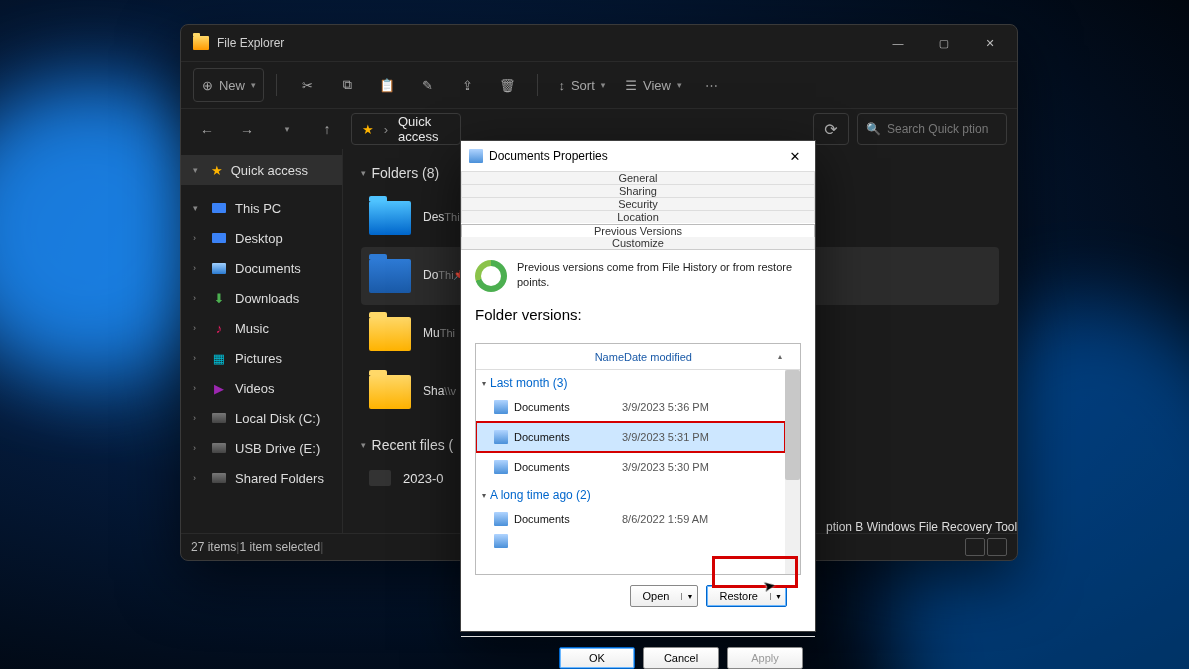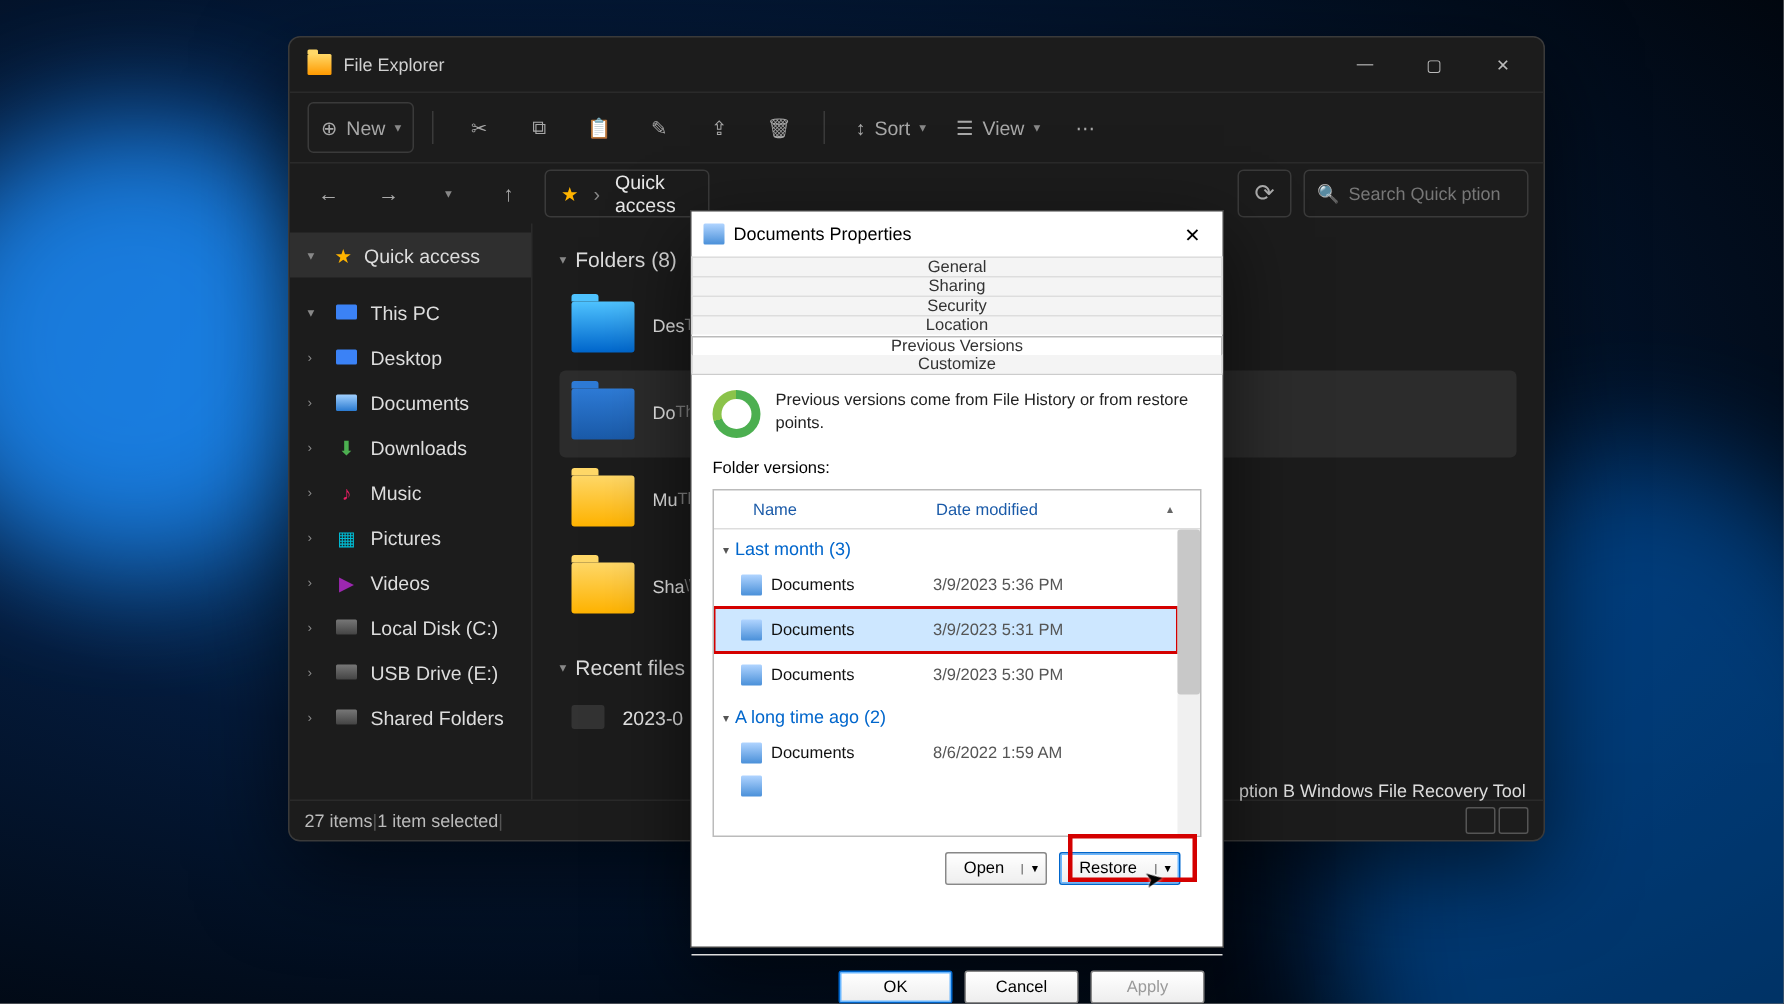--- a/index.html
+++ b/index.html
@@ -2,21 +2,21 @@
 <html><head>
 <meta charset="utf-8">
 <style>
 * { margin: 0; padding: 0; box-sizing: border-box; font-family: "Segoe UI", Tahoma, sans-serif; }
 body { width: 1189px; height: 669px; overflow: hidden; background: radial-gradient(ellipse at 30% 40%, #0a4a8a 0%, #041a3a 40%, #000 100%); position: relative; }
 .bloom { position: absolute; border-radius: 50%; filter: blur(40px); opacity: 0.8; }
 .bloom1 { width: 300px; height: 300px; background: #1e90ff; top: 80px; left: -60px; }
 .bloom2 { width: 400px; height: 600px; background: #0080ff; top: 300px; right: -100px; opacity: 0.4; }
 
 
-.fe-window { position: absolute; left: 192px; top: 24px; width: 838px; height: 537px; background: #1c1c1c; border: 1px solid #3a3a3a; border-radius: 8px; color: #e8e8e8; box-shadow: 0 20px 60px rgba(0,0,0,.6); }
+.fe-window { position: absolute; left: 180px; top: 24px; width: 838px; height: 537px; background: #1c1c1c; border: 1px solid #3a3a3a; border-radius: 8px; color: #e8e8e8; box-shadow: 0 20px 60px rgba(0,0,0,.6); }
 .fe-titlebar { height: 36px; display: flex; align-items: center; padding: 0 4px 0 12px; font-size: 12px; }
 .fe-titlebar .t-icon { width: 16px; height: 14px; background: linear-gradient(#ffd868,#ff9a00); border-radius: 1px; position: relative; margin-right: 8px; }
 .fe-titlebar .t-icon::before { content:""; position:absolute; top:-3px; left:0; width:7px; height:3px; background:#ffd868; border-radius:1px 1px 0 0; }
 .fe-titlebar .title { flex:1; color:#d0d0d0; }
 .wbtn { width:46px; height:32px; display:flex; align-items:center; justify-content:center; color:#bbb; font-size:11px; }
 
 .fe-toolbar { height: 48px; border-top:1px solid #2a2a2a; border-bottom:1px solid #2a2a2a; display:flex; align-items:center; padding:0 12px; gap:4px; }
 .tbtn { height:34px; min-width:36px; display:flex; align-items:center; justify-content:center; color:#a8a8a8; border-radius:4px; padding:0 8px; gap:6px; font-size:13px; }
 .tbtn.lined { border:1px solid #3a3a3a; }
 .vsep { width:1px; height:22px; background:#3a3a3a; margin:0 8px; }
@@ -69,24 +69,24 @@
 .tabs { display:flex; flex-wrap:wrap; border-bottom:1px solid #ccc;flex-direction:column; }
 .tab { flex:1 0 33%; height:20px; display:flex; align-items:center; justify-content:center; font-size:11px; border:1px solid #ddd; border-bottom:none; background:#f4f4f4; color:#333; }
 .tab.active { background:#fff; position:relative; top:1px; border-color:#bbb; }
 
 .dlg-body { padding:10px 14px 6px; height: calc(100% - 30px - 40px - 42px); }
 .info-row { display:flex; gap:10px; margin-bottom:14px; }
 .clock-ic { width:32px; height:32px; border-radius:50%; background:conic-gradient(#4caf50 0 70%, #8bc34a 70% 100%); position:relative; flex-shrink:0; }
 .clock-ic::after { content:""; position:absolute; inset:6px; border-radius:50%; background:#fff; }
 .info-text { font-size:11px; line-height:1.35; color:#222; flex:1; }
 
-.fv-label { font-size:11px; margin-bottom:8px; }
+.fv-label { font-size:15px; margin-bottom:20px; }
 .fv-box { border:1px solid #bbb; height:232px; position:relative; background:#fff; }
 .fv-head { height:26px; border-bottom:1px solid #ddd; display:flex; align-items:center; font-size:11px; color:#1a5aa8; }
-.fv-head .col1 { width:148px; padding-left:26px; }
+.fv-head .col1 { width:148px; padding-left:26px;text-align:right; }
 .fv-head .col2 { flex:1; position:relative; }
 .fv-head .col2::after { content:"▴"; position:absolute; right:18px; top:1px; font-size:8px; color:#666; }
 
 .fv-scroll { position:absolute; top:26px; bottom:0; right:0; width:15px; background:#f0f0f0; }
 .fv-thumb { position:absolute; top:0; width:100%; height:110px; background:#c8c8c8; border-radius:2px; }
 
 .fv-list { height:calc(100% - 26px); overflow:hidden; padding-right:15px; }
 .grp { display:flex; align-items:center; gap:4px; padding:6px 4px 2px 6px; font-size:12px; color:#0066cc; }
 .grp .gexp { font-size:8px; color:#555; }
 .row { display:flex; align-items:center; height:30px; padding-left:18px; font-size:11px; }

